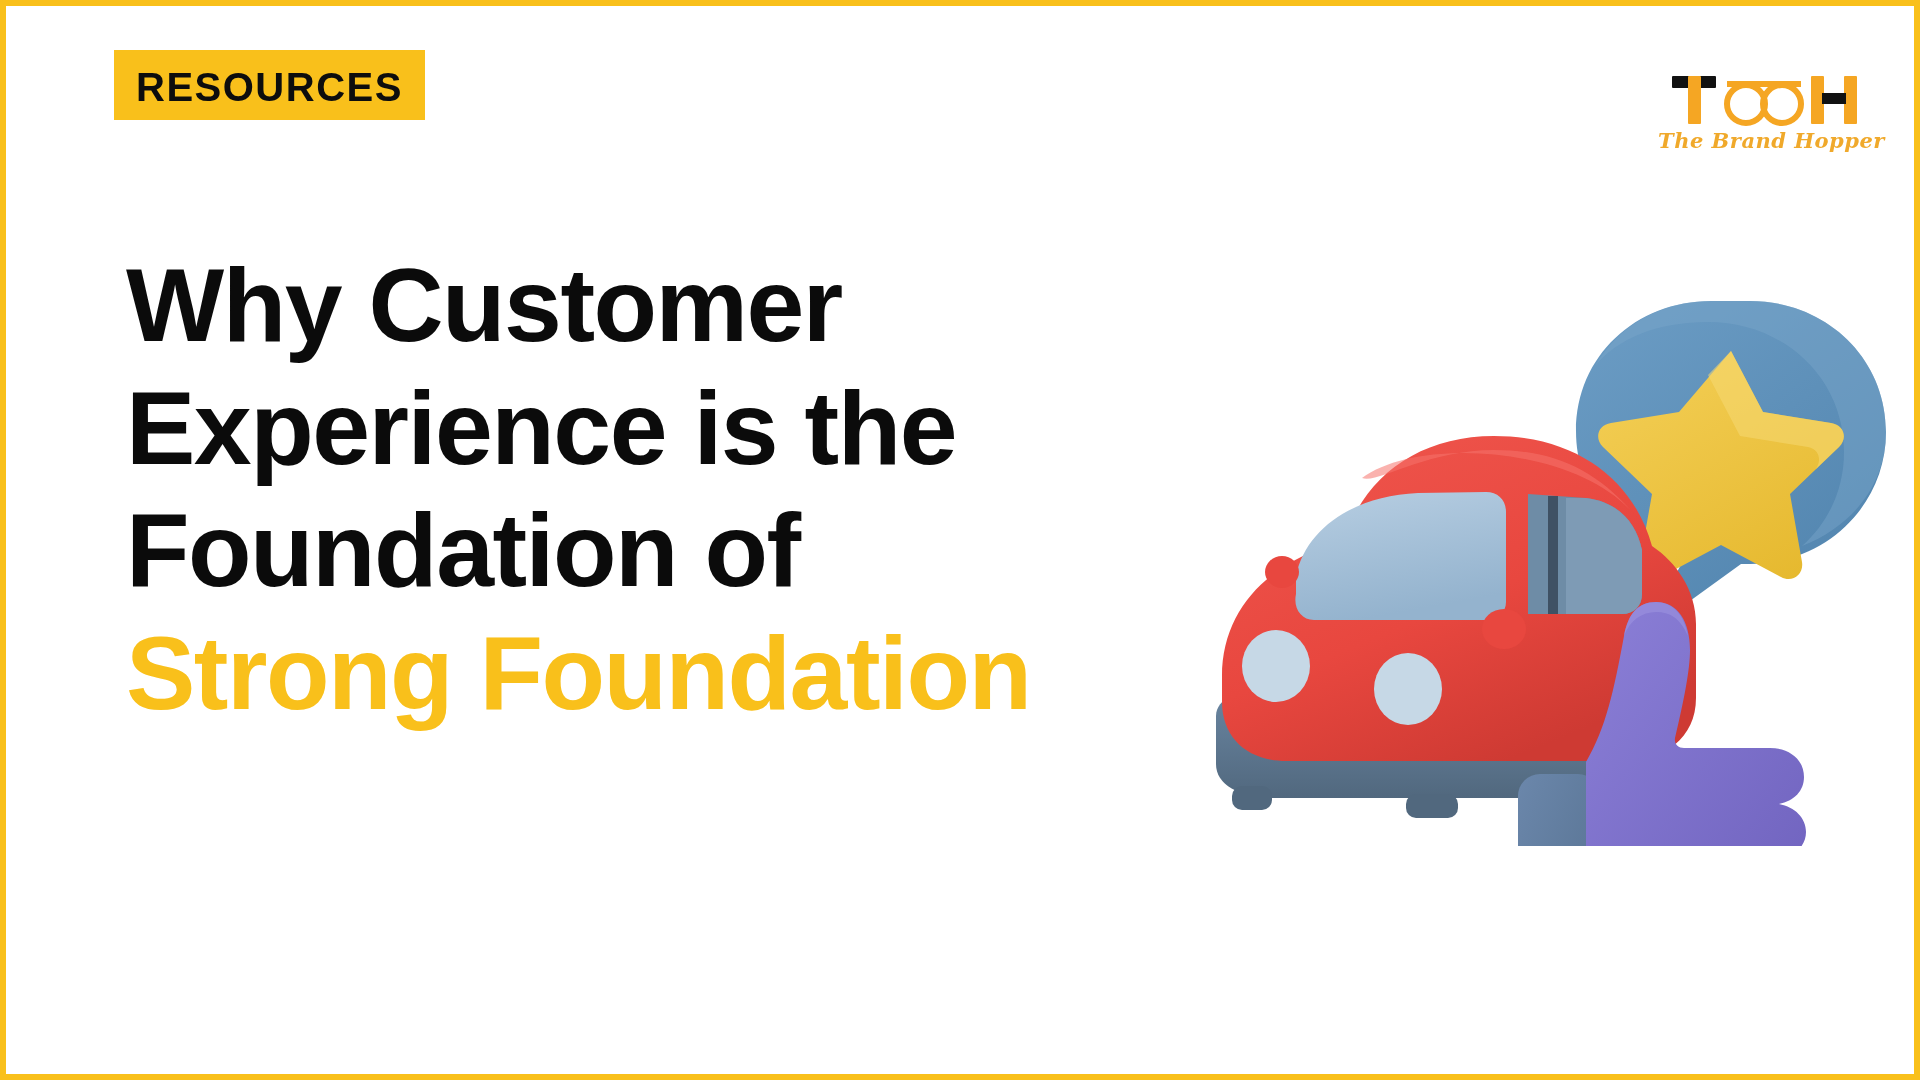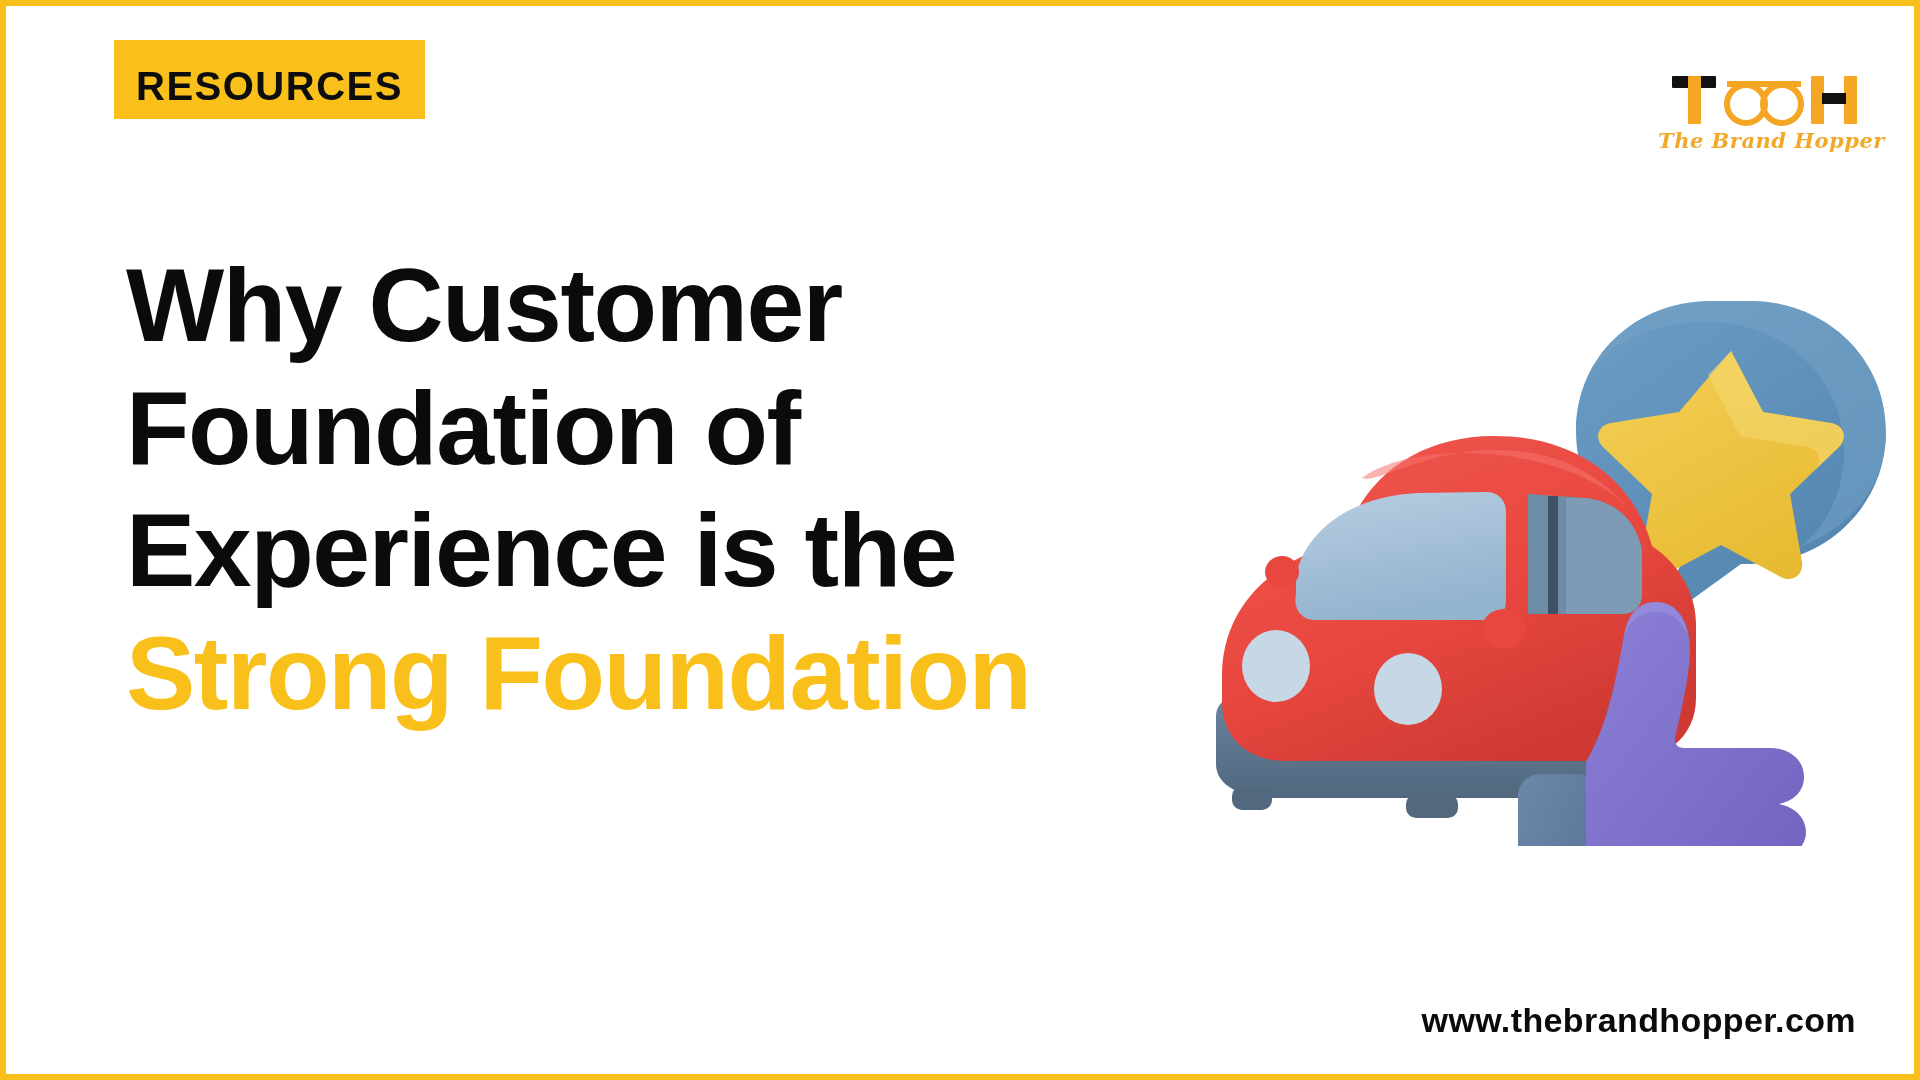--- a/index.html
+++ b/index.html
@@ -18,23 +18,23 @@
     background: #ffffff;
     box-sizing: border-box;
     border: 6px solid #F9C01B;
     overflow: hidden;
   }
 
   
   .badge {
     position: absolute;
     left: 108px;
-    top: 34px;
+    top: 44px;
     background: #F9C01B;
-    padding: 26px 22px 13px 22px;
+    padding: 17px 22px 13px 22px;
     display: inline-block;
   }
   .badge-label {
     font-family: "Liberation Sans", sans-serif;
     font-weight: 700;
     font-size: 40px;
     letter-spacing: 1.5px;
     color: #0d0d0d;
     line-height: 1;
     white-space: nowrap;
@@ -135,22 +135,22 @@
         <rect x="153" y="14" width="13" height="48" rx="1" fill="#F5A623"></rect>
         <rect x="186" y="14" width="13" height="48" rx="1" fill="#F5A623"></rect>
         <rect x="164" y="31" width="24" height="11" fill="#111111"></rect>
       </svg>
     </span>
     <span class="logo-tagline">The Brand Hopper</span>
   </div>
 
   <h1 class="headline" style="margin:16px;">
     <span class="headline-line">Why Customer</span>
+    <span class="headline-line">Experience is the</span>
     <span class="headline-line">Foundation of</span>
-    <span class="headline-line">Experience is the</span>
     <span class="headline-line accent">Strong Foundation</span>
   </h1>
 
   <div class="illustration">
     <svg viewBox="0 0 740 600" xmlns="http://www.w3.org/2000/svg" aria-hidden="true">
       <defs>
         <linearGradient id="gCarBody" x1="0" y1="0" x2="0.6" y2="1">
           <stop offset="0%" stop-color="#F0574E"></stop>
           <stop offset="60%" stop-color="#E8473F"></stop>
           <stop offset="100%" stop-color="#CE3A33"></stop>
@@ -279,15 +279,14 @@
                  C 528 454 534 424 534 404
                  C 534 376 522 356 500 356
                  C 482 356 472 368 468 390
                  C 458 444 450 482 430 516
                  Z" fill="url(#gHand)"></path>
         <path d="M468 390 C 472 368 482 356 500 356 C 516 356 528 368 532 390 C 524 372 514 366 500 366 C 486 366 474 374 468 390 Z" fill="#9C92E0" opacity="0.6"></path>
       </g>
     </svg>
   </div>
 
-  <div class="site-url">www.thebrandhopper.com</div>
 
 </div>
 
 </body></html>

